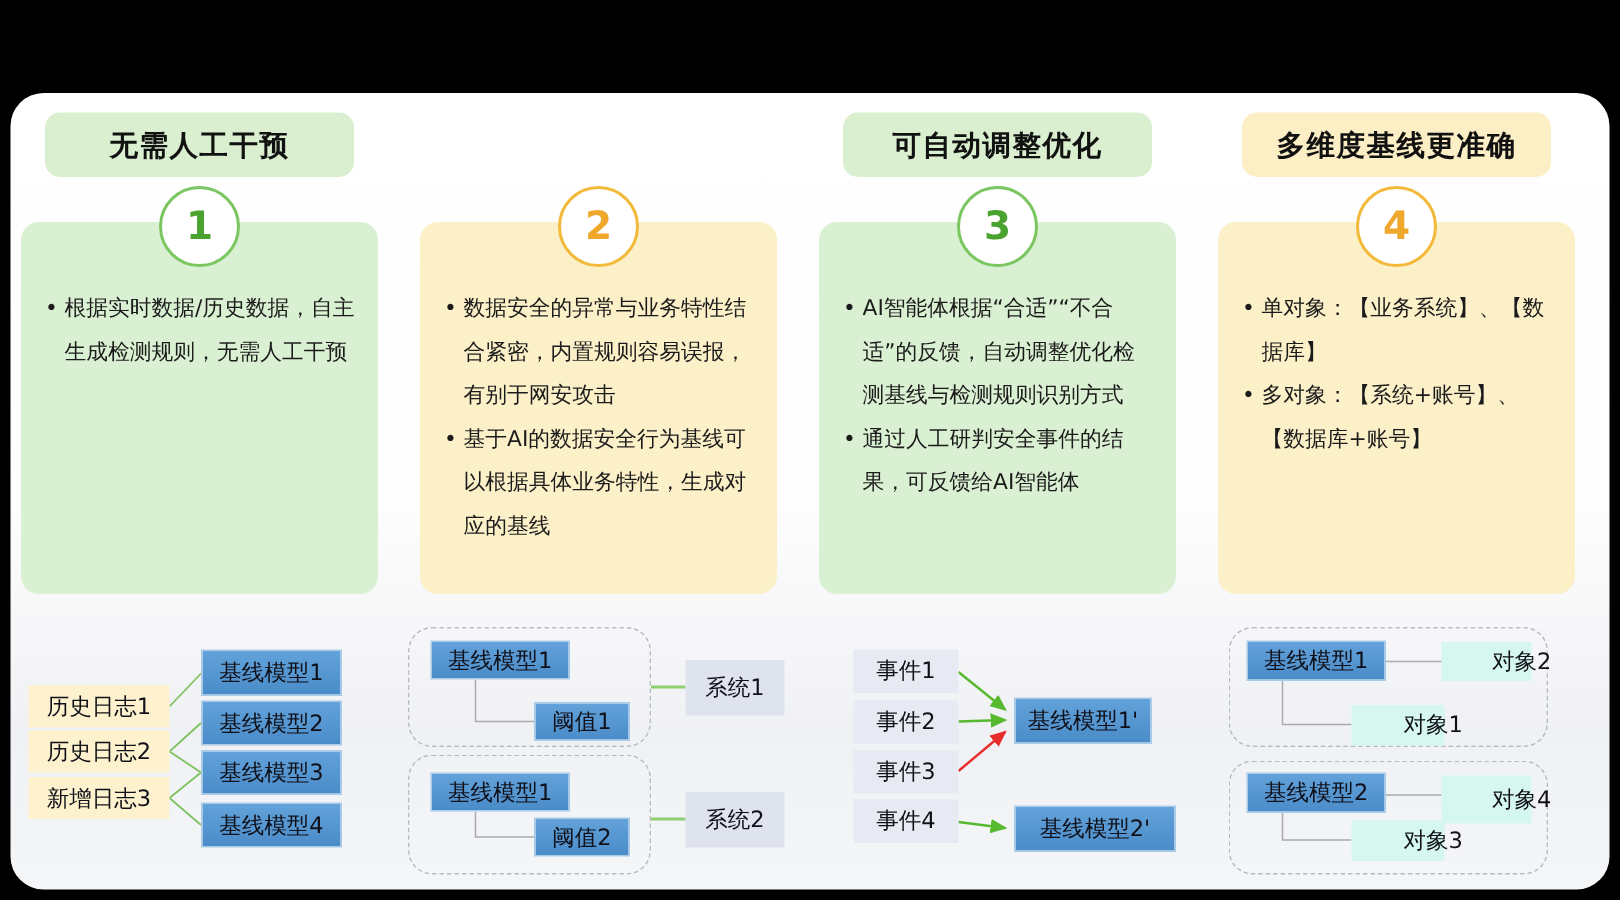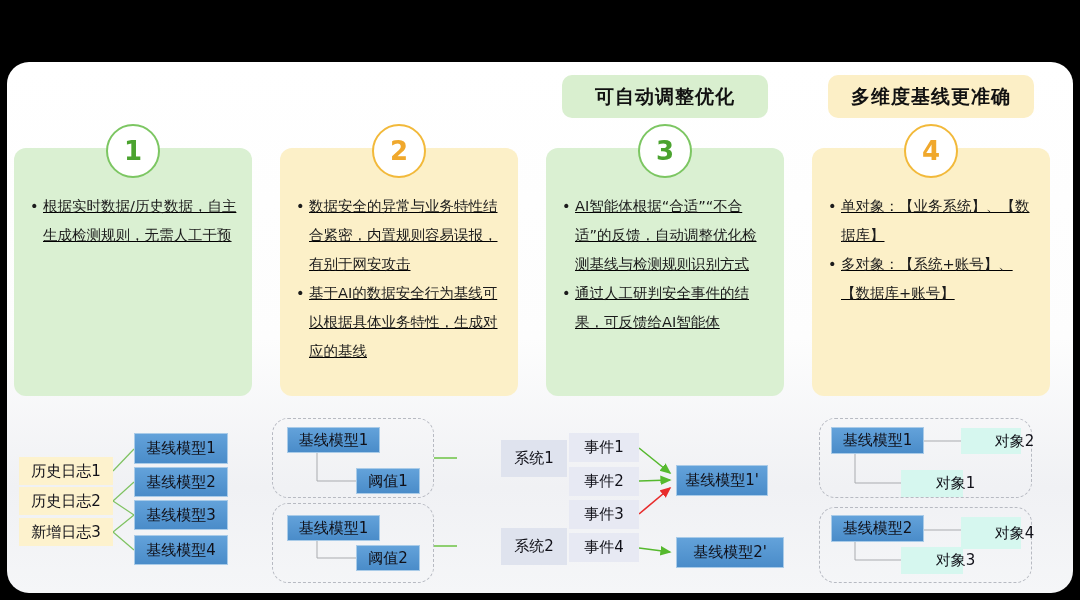--- a/index.html
+++ b/index.html
@@ -29,47 +29,50 @@
   }
   .num-circle.green{border:2px solid #7cc662;color:#4ba32f;}
   .num-circle.yellow{border:2px solid #f2b93a;color:#f0a82c;}
   
   .card{
     position:absolute;top:86px;width:238px;height:248px;border-radius:12px;
     box-sizing:border-box;padding:44px 14px 0 16px;z-index:2;
   }
   .card.green{background:#daf0d2;}
   .card.yellow{background:#fcf0c8;}
-  .card ul{list-style:none;margin:0;padding:0;text-decoration:underline;}
+  .card ul{list-style:none;margin:0;padding:0;}
   .card li{
     position:relative;padding-left:13px;
     font-size:14.5px;line-height:29px;color:#1b1b1b;
   }
   .card li::before{content:"•";position:absolute;left:0;top:0;color:#1b1b1b;}
   
   .dbox{
     position:absolute;display:flex;align-items:center;justify-content:center;
     font-size:15px;color:#101018;box-sizing:border-box;white-space:nowrap;z-index:2;
   }
   .blue{background:linear-gradient(180deg,#63a2da 0%,#4a8cc9 100%);border:1px solid #a9cbe8;}
   .ybox{background:#fdf2cd;}
-  .sysbox{background:#dfe3ee;margin-left:44px;}
+  .sysbox{background:#dfe3ee;}
   .eventbox{background:#e7e9f3;text-align:center;}
   .objbox{background:#d6f7ef;padding-left:47px;}
   .group{
     position:absolute;border:1px dashed #b7bac2;border-radius:16px;
     box-sizing:border-box;z-index:1;background:transparent;
   }
   svg.wires{position:absolute;left:0;top:0;z-index:1;pointer-events:none;}
 </style>
 </head>
 <body>
 
 <div class="panel">
 
+  <div class="pill green" style="left:23px">
+      <span>无需人工干预</span>
+    </div>
   <div class="pill green" style="left:555px">
       <span>可自动调整优化</span>
     </div>
   <div class="pill yellow" style="left:821px">
       <span>多维度基线更准确</span>
     </div>
 
   <div class="num-circle green" style="left:99px">
       <span>1</span>
     </div>

